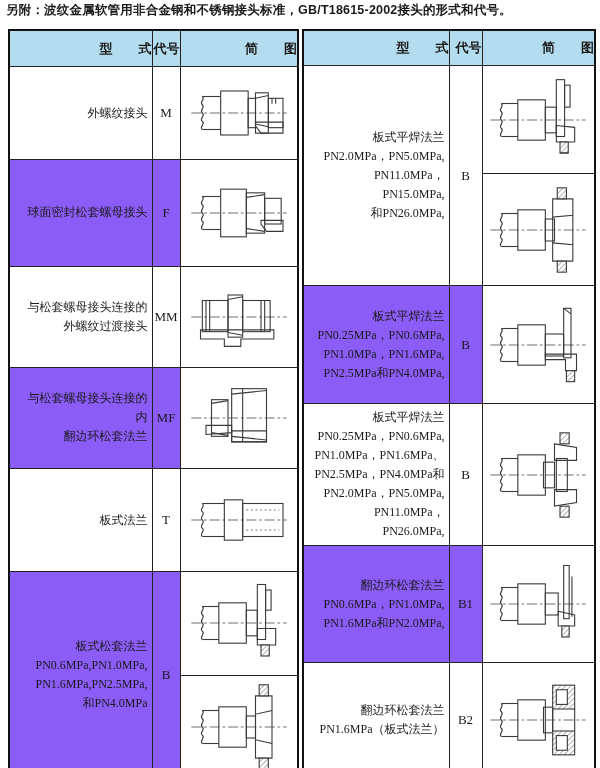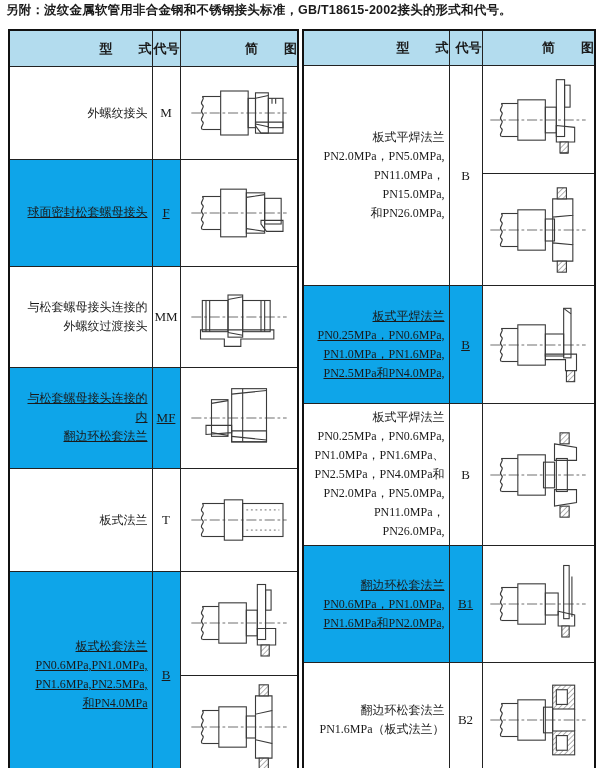--- a/index.html
+++ b/index.html
@@ -7,21 +7,21 @@
   .title{font-family:"Liberation Sans","DejaVu Sans",sans-serif;font-weight:bold;font-size:12.5px;padding:2px 6px 2px 6px;letter-spacing:.2px;}
   .tables{display:flex;gap:3px;margin:8px 7px 0 8px;}
   table{border-collapse:collapse;table-layout:fixed;border:2px solid #111;}
   table.lt{width:289px;}
   table.rt{width:292px;}
   td,th{border:1px solid #222;padding:0;vertical-align:middle;overflow:hidden;text-align:right;}
   th{background:#b3dcee;font-size:13px;font-weight:bold;height:34px;}
   .type{font-size:12px;line-height:19px;padding:4px 4px 4px 9px;white-space:pre-line;text-align:right;}
   .code{text-align:center;font-size:13px;}
   .diag{background:#fff;text-align:center;vertical-align:middle;}
-  .hl{background:#0ea5e9;text-decoration:underline;}
+  .hl{background:#8b5cf6;}
   .dwrap{display:flex;align-items:center;justify-content:center;width:100%;height:100%;}
   svg{display:block;margin:0 auto;}
 </style>
 </head>
 <body>
 
 <div class="title">另附：波纹金属软管用非合金钢和不锈钢接头标准，GB/T18615-2002接头的形式和代号。</div>
 
 <div class="tables">
 

